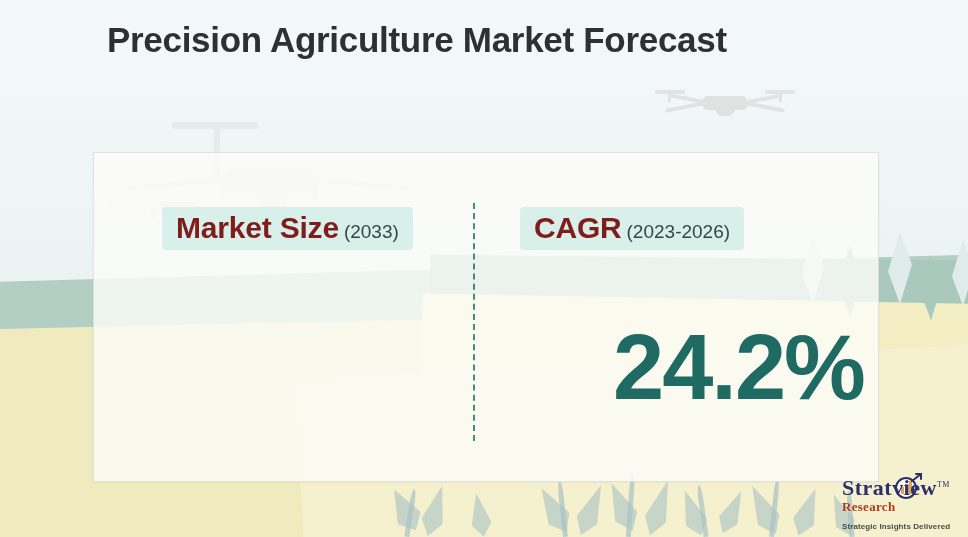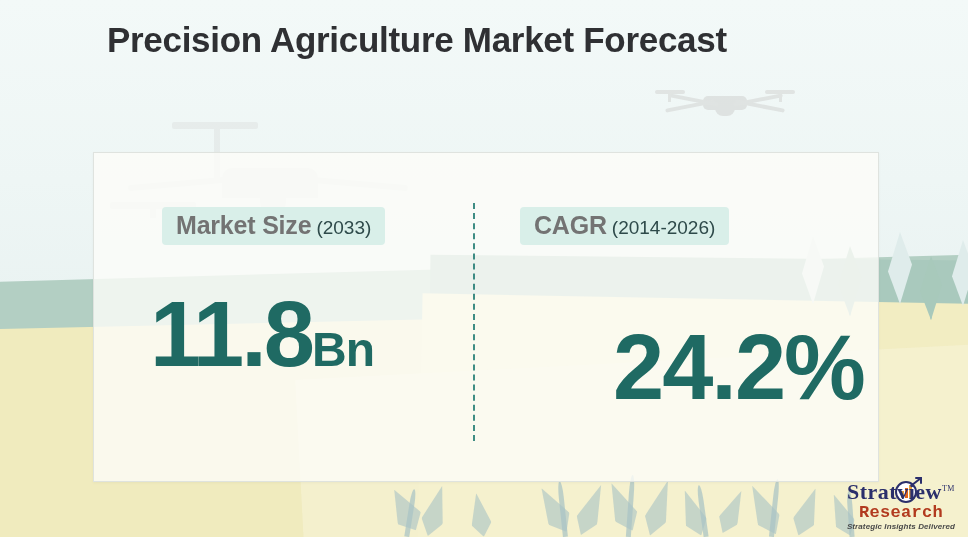--- a/index.html
+++ b/index.html
@@ -171,23 +171,23 @@
     background: #d9efe9;
     border-radius: 4px;
     padding: 6px 14px 7px 14px;
     white-space: nowrap;
     line-height: 1;
   }
   .pill.left  { left: 68px; top: 54px; }
   .pill.right { left: 45px; top: 54px; }
 
   .pill .strong {
-    font-size: 25px;
-    font-weight: bold;
-    color: #737373;
+    font-size: 30px;
+    font-weight: bold;
+    color: #7f1d1d;
     letter-spacing: -0.2px;
     margin-top: 32px;
   }
   .pill .years {
     font-size: 19px;
     color: #2e4a4a;
     margin-left: 5px;
   }
 
   .value-block { position: absolute; }
@@ -220,21 +220,21 @@
   .bignum.pct {
     font-size: 92px;
     letter-spacing: -2px;
   }
 
   
   .logo {
     position: absolute;
     right: 8px; bottom: 6px;
     width: 118px;
-    text-align: center;
+    text-align: left;
     z-index: 7;
     line-height: 1;
   }
   .logo-mark {
     position: absolute;
     right: 38px; top: -4px;
     width: 28px; height: 28px;
   }
   .logo-strat {
     font-family: "Liberation Serif", serif;
@@ -245,33 +245,32 @@
     position: relative;
     display: inline-block;
   }
   .logo-tm {
     font-size: 8px;
     vertical-align: super;
     color: #2b2f6b;
     font-weight: normal;
   }
   .logo-research {
-    font-family: Liberation Mono, monospace;
-    font-size: 17px;
+    font-family: Liberation Serif, serif;
+    font-size: 13px;
     font-weight: bold;
     color: #b23a1e;
     letter-spacing: 0.3px;
     margin-top: 1px;
   }
   .logo-tag {
     font-size: 8px;
-    font-style: italic;
     font-weight: bold;
     color: #4a4a4a;
-    margin-top: 2px;
+    margin-top: 10px;
     letter-spacing: 0.1px;
   }
 </style>
 </head>
 <body>
 
 <div id="infographic">
 
   <div class="scene">
     <div class="sky"></div>
@@ -336,27 +335,26 @@
   <div class="card">
 
     <div class="divider"></div>
 
     <div class="panel left">
       <div class="pill left">
         <span class="strong">Market Size</span><span class="years">(2033)</span>
       </div>
 
       <div class="value-block left">
-        <span class="bignum"><span>11.8</span><span class="unit">Bn</span></span>
       </div>
     </div>
 
     <div class="panel right">
       <div class="pill right">
-        <span class="strong">CAGR</span><span class="years">(2014-2026)</span>
+        <span class="strong">CAGR</span><span class="years">(2023-2026)</span>
       </div>
 
       <div class="value-block right">
         <span class="bignum pct">24.2%</span>
       </div>
     </div>
   </div>
 
   <div class="logo">
     <span class="logo-mark">

